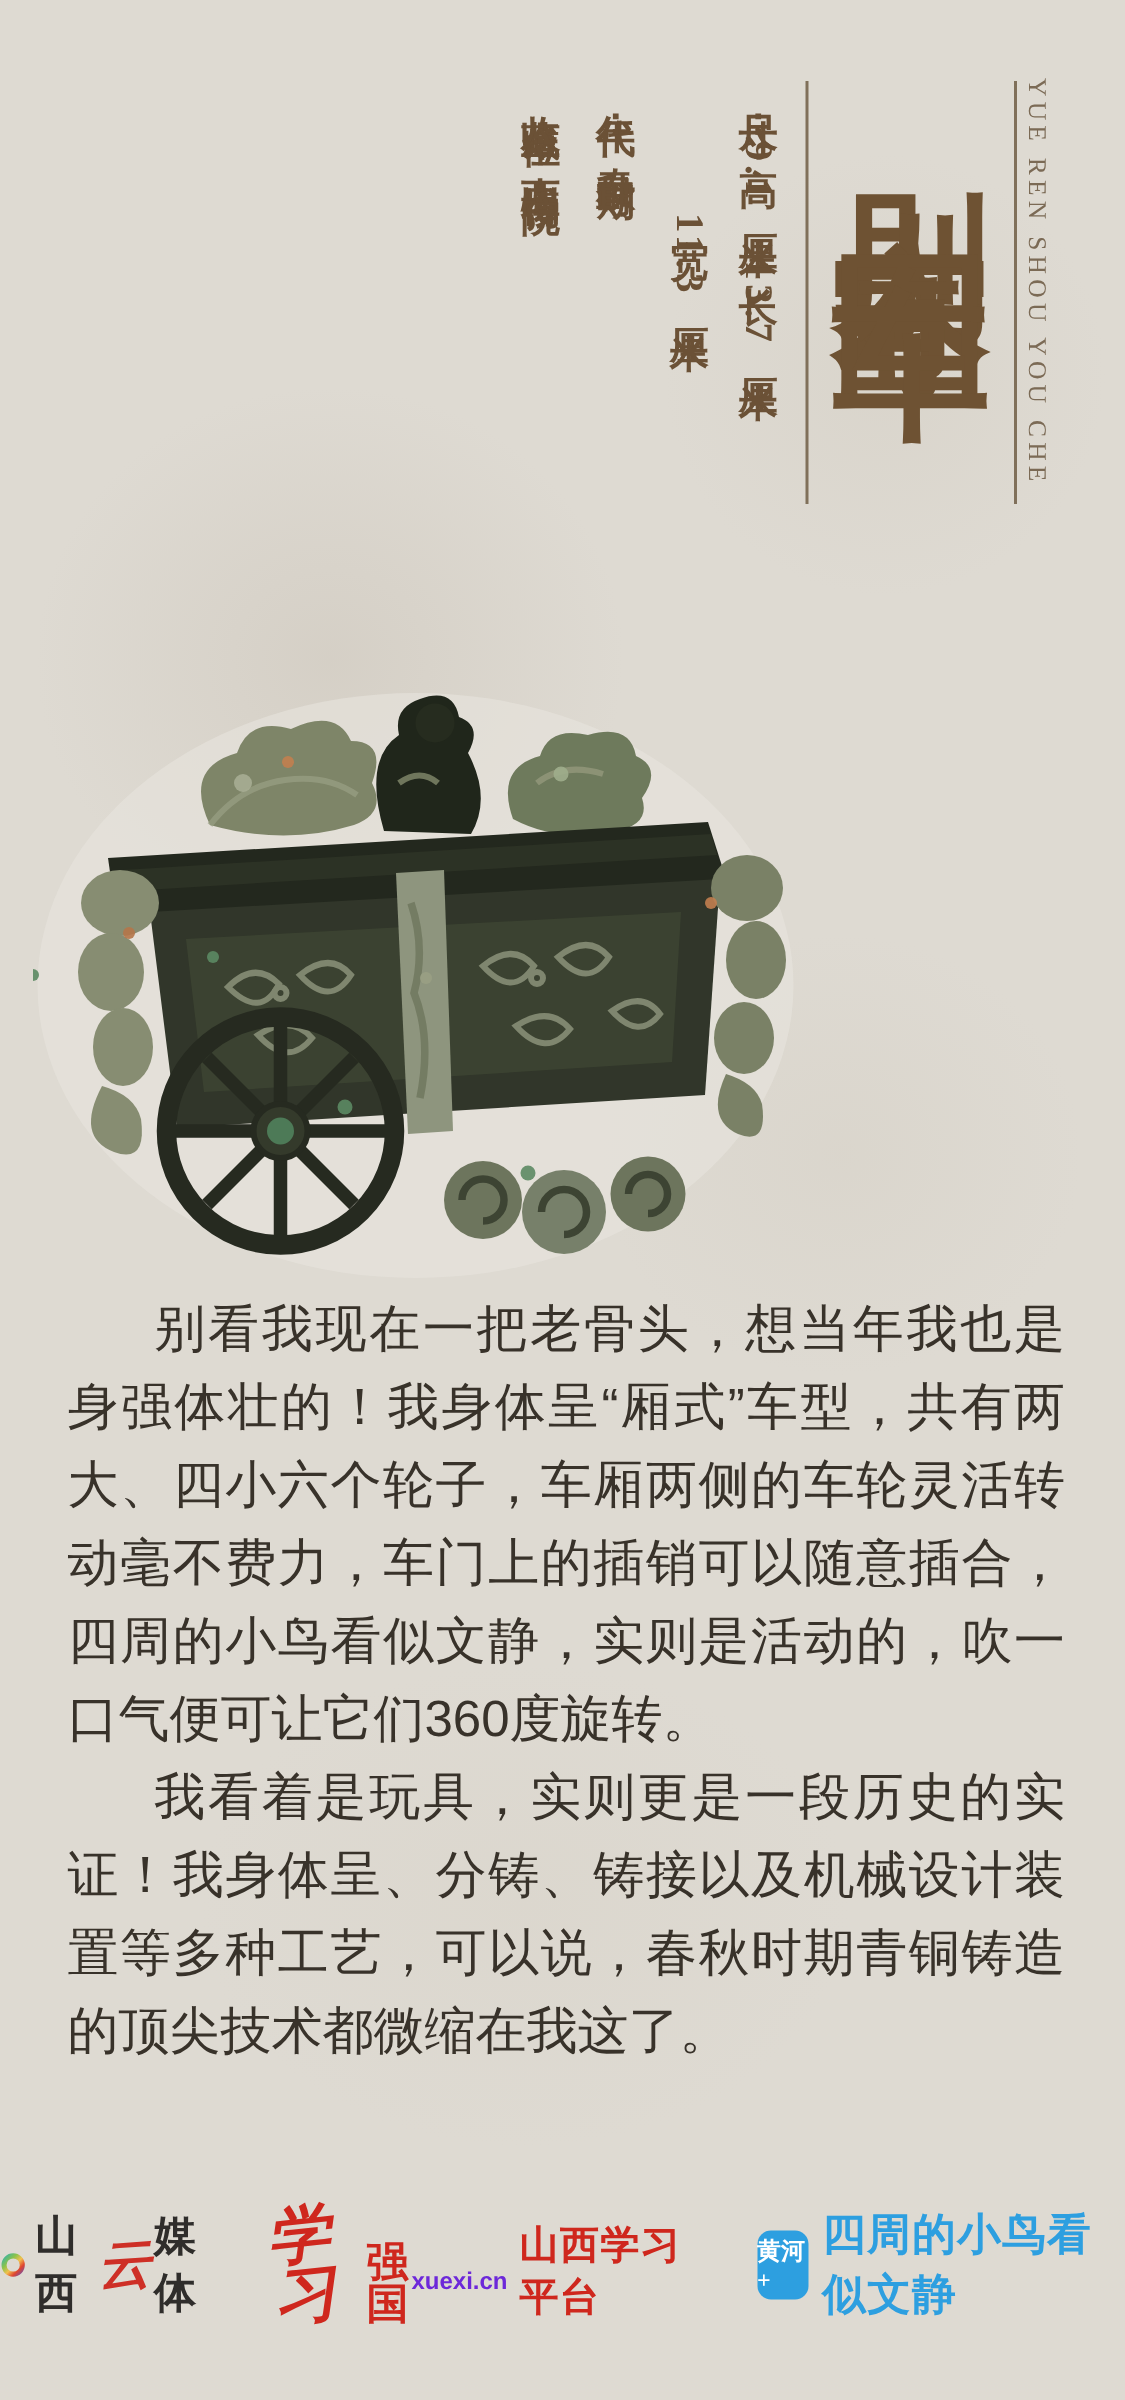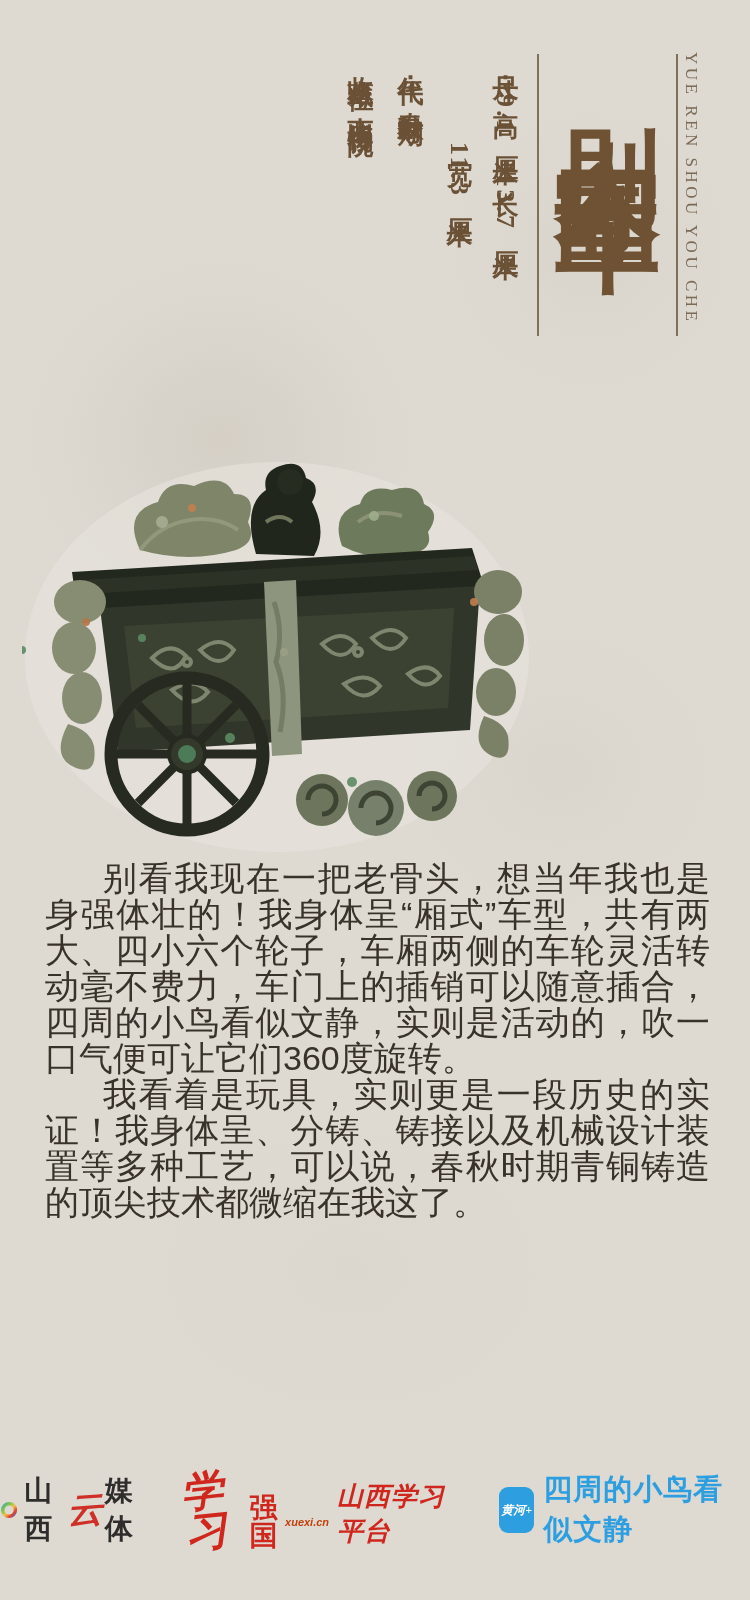--- a/index.html
+++ b/index.html
@@ -33,41 +33,41 @@
   .meta-col.c1{left:488px;top:56px;}
   .meta-col.c2{left:442px;top:139px;}
   .meta-col.c3{left:393px;top:56px;}
   .meta-col.c4{left:343px;top:56px;}
 
   
   .artifact{position:absolute;left:22px;top:452px;width:510px;height:400px;}
 
   
   .body-text{position:absolute;left:45px;top:860px;width:665px;color:#38322a;
-    font-size:34px;line-height:36px;text-align:justify;}
+    font-size:34px;line-height:52px;text-align:justify;}
   .body-text p{margin:0;text-indent:1.7em;}
 
   
   .footer{position:absolute;left:0;top:1476px;width:750px;height:68px;
     display:flex;align-items:center;justify-content:center;gap:38px;}
   .logo{display:flex;align-items:center;}
   .logo1 .dark{font-weight:700;font-size:28px;color:#2f2d2b;letter-spacing:1px;}
   .logo1 .cloud{font-family:"Liberation Serif",serif;font-style:italic;font-weight:700;
     font-size:36px;color:#ce2f26;margin:0 2px;transform:rotate(-4deg);}
   .ring{margin-right:6px;display:block;}
   .logo2{align-items:flex-end;}
   .xuexi-script{font-family:"Liberation Serif",serif;font-style:italic;font-weight:700;
     font-size:42px;line-height:40px;color:#cf271d;transform:rotate(-6deg);margin-right:2px;}
   .xuexi-block{display:flex;align-items:center;margin-right:8px;}
   .xuexi-block .qg{font-weight:700;font-size:28px;line-height:28px;color:#cf271d;letter-spacing:2px;}
-  .xuexi-block .domain{font-size:11px;line-height:14px;color:#c2410c;font-weight:700;font-style:italic;}
-  .platform{font-weight:700;font-size:26px;color:#cf271d;letter-spacing:1px;padding-bottom:1px;font-style:italic;}
+  .xuexi-block .domain{font-size:16px;line-height:14px;color:#6d28d9;font-weight:700;}
+  .platform{font-weight:700;font-size:26px;color:#cf271d;letter-spacing:1px;padding-bottom:1px;}
   .logo3 .badge{width:46px;height:46px;border-radius:9px;background:#2d9fe0;color:#ffffff;
     display:flex;align-items:center;justify-content:center;font-family:"Liberation Serif",serif;
-    font-style:italic;font-weight:700;font-size:12px;margin-right:9px;}
+    font-weight:700;font-size:16px;margin-right:9px;}
   .logo3 .label{font-weight:700;font-size:29px;color:#2d9fe0;letter-spacing:1px;}
 </style>
 </head>
 <body>
 
 <div class="poster">
 
   <div class="blob b1"></div>
   <div class="blob b2"></div>
   <div class="blob b3"></div>

